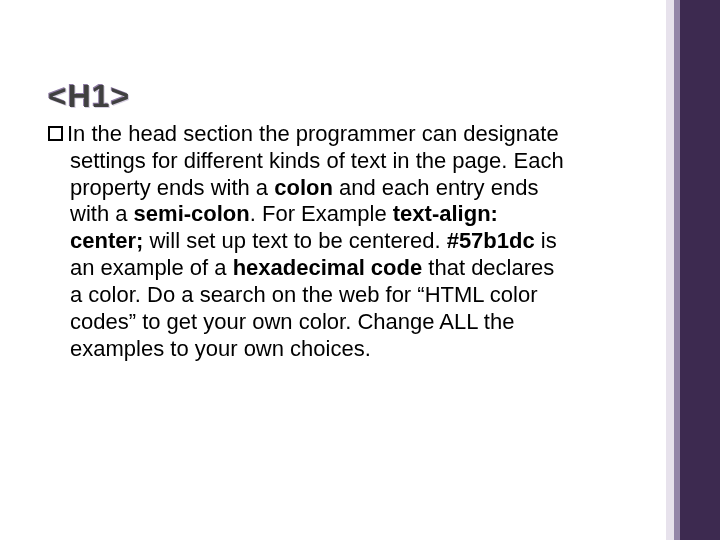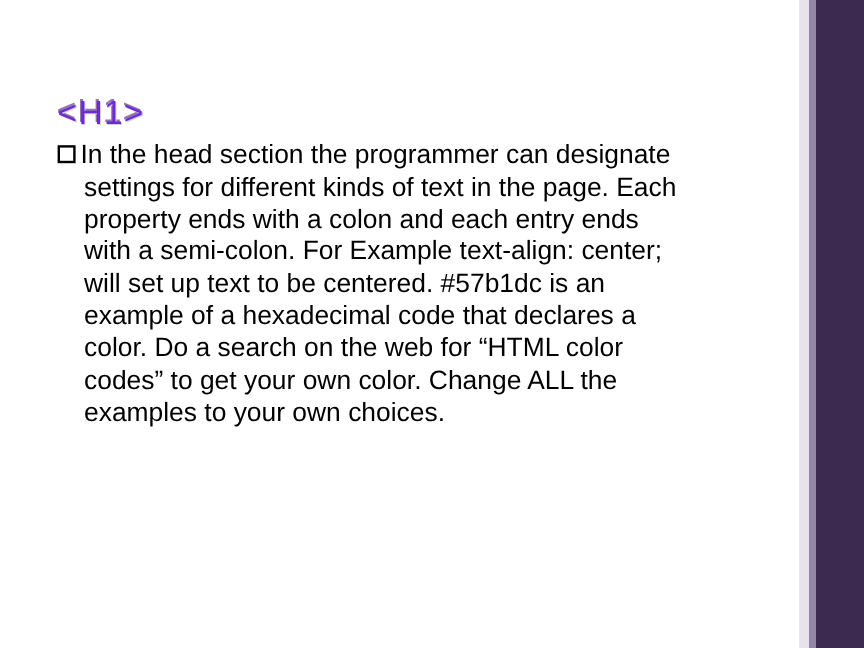--- a/index.html
+++ b/index.html
@@ -23,24 +23,24 @@
       #9486a8 8px, #9486a8 14px,
       #3d2a50 14px, #3d2a50 54px);
   }
   .content {
     position: absolute;
     left: 48px;
     top: 78px;
     width: 570px;
   }
   .heading {
-    font-size: 28px;
-    font-weight: normal;
+    font-size: 32px;
+    font-weight: bold;
     letter-spacing: 1px;
-    color: #6d28d9;
+    color: #404040;
     text-shadow: 1px 1px 0 #d6cfe0, -1px -1px 0 #8d7aa3;
     margin: 0 0 6px 0;
     font-family: "Trebuchet MS", Arial, sans-serif;
   }
   .bullet-block {
     margin-left: 0;
     padding-left: 0;
   }
   .bullet-marker {
     display: inline-block;
@@ -54,21 +54,21 @@
   }
   .para {
     font-size: 22px;
     line-height: 1.22;
     color: #000;
     margin: 0;
     padding-left: 22px;
     text-indent: -22px;
     max-width: 500px;
   }
-  .para b { font-weight: normal; }
+  .para b { font-weight: bold; }
 </style>
 </head>
 <body>
 
 <div class="right-band"></div>
 
 <div class="content">
   <h1 class="heading">&lt;H1&gt;</h1>
 
   <div class="bullet-block">

